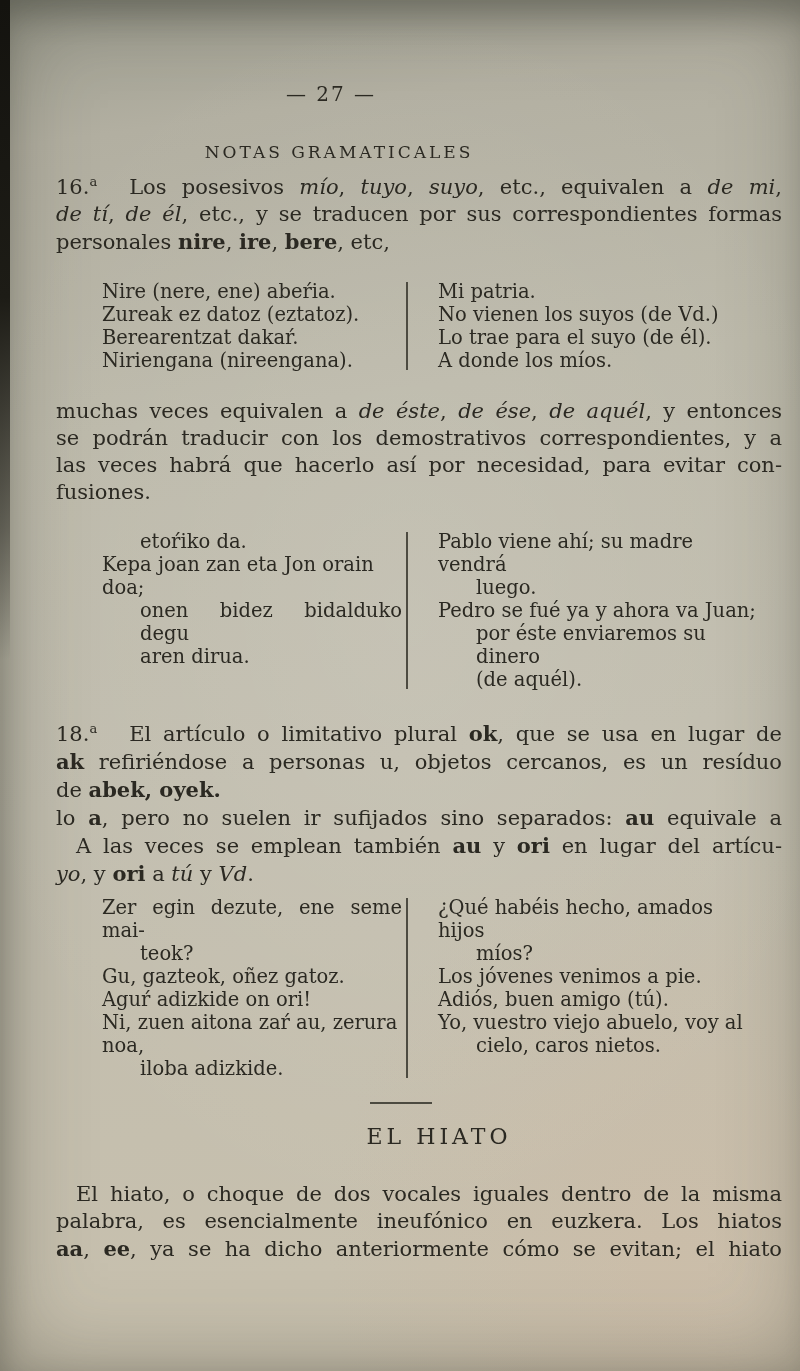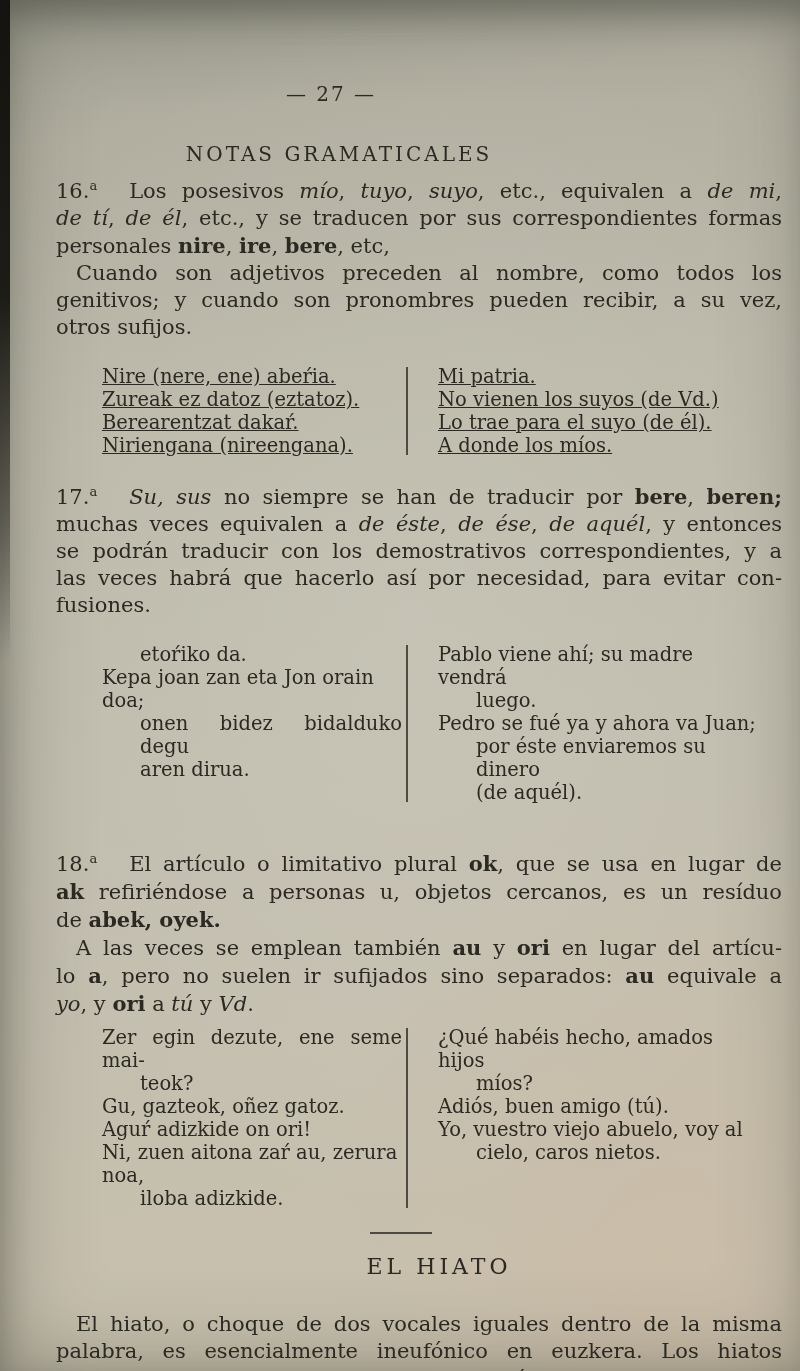--- a/index.html
+++ b/index.html
@@ -20,37 +20,37 @@
     background:linear-gradient(180deg, #14130f 0%, #1d1c16 45%, rgba(30,29,23,0.45) 80%, rgba(30,29,23,0) 100%);
   }
   .content { position:relative; padding:0 34px 0 40px; }
 
   .page-number {
     margin-top:82px; text-align:center; padding-right:176px;
     font-size:20px; letter-spacing:2px;
   }
   .doc-title {
     margin:36px 0 0 0; text-align:center; padding-right:160px;
-    font-size:20px; font-weight:normal; letter-spacing:3px;
+    font-size:17px; font-weight:normal; letter-spacing:3px;
   }
 
   .para { margin:0; font-size:21px; }
   .tl { text-align:justify; text-align-last:justify; line-height:27px; }
   .tl.end { text-align-last:left; }
   .tl.ind { text-indent:20px; }
   .gap { display:inline-block; width:32px; }
   .i { font-style:italic; }
   .b { font-weight:bold; }
   sup.sup { font-size:62%; line-height:0; }
 
   .m-p16a { margin-top:12px; }
-  .m-b1   { margin-top:24px;text-decoration:underline; }
+  .m-b1   { margin-top:24px; }
   .m-p17  { margin-top:26px; }
   .m-b2   { margin-top:24px; }
-  .m-p18  { margin-top:46px; }
+  .m-p18  { margin-top:29px; }
   .m-b3   { margin-top:8px; }
   .m-hp   { margin-top:32px; }
 
   .example-block { display:flex; margin-left:46px; margin-right:20px; }
   .ex-col { font-size:19.5px; }
   .ex-col.left { width:300px; }
   .ex-divider { width:2px; background:#4d4b41; margin:2px 0 2px 4px; }
   .ex-col.right { margin-left:30px; flex:1; }
   .xl { line-height:23px; }
   .xl.ind { padding-left:38px; }
@@ -73,44 +73,38 @@
   <div class="content">
 
     <div class="page-number">— 27 —</div>
     <h1 class="doc-title">NOTAS GRAMATICALES</h1>
 
     <div class="para m-p16a">
         <div class="tl">16.<sup class="sup">a</sup><span class="gap"></span>Los posesivos <span class="i">mío</span>, <span class="i">tuyo</span>, <span class="i">suyo</span>, etc., equivalen a <span class="i">de mi</span>,</div>
         <div class="tl"><span class="i">de tí</span>, <span class="i">de él</span>, etc., y se traducen por sus correspondientes formas</div>
         <div class="tl end">personales <span class="b">nire</span>, <span class="b">ire</span>, <span class="b">bere</span>, etc,</div>
       </div>
-    <div class="para">
-        <div class="tl ind">Cuando son adjetivos preceden al nombre, como todos los</div>
-        <div class="tl">genitivos; y cuando son pronombres pueden recibir, a su vez,</div>
-        <div class="tl end">otros sufijos.</div>
-      </div>
 
     <div class="example-block m-b1">
       <div class="ex-col left">
           <div class="xl">Nire (nere, ene) abeŕia.</div>
           <div class="xl">Zureak ez datoz (eztatoz).</div>
           <div class="xl">Berearentzat dakaŕ.</div>
           <div class="xl">Niriengana (nireengana).</div>
         </div>
       <div class="ex-divider"></div>
       <div class="ex-col right">
           <div class="xl">Mi patria.</div>
           <div class="xl">No vienen los suyos (de Vd.)</div>
           <div class="xl">Lo trae para el suyo (de él).</div>
           <div class="xl">A donde los míos.</div>
         </div>
     </div>
 
     <div class="para m-p17">
-        <div class="tl">17.<sup class="sup">a</sup><span class="gap"></span><span class="i">Su, sus</span> no siempre se han de traducir por <span class="b">bere</span>, <span class="b">beren;</span></div>
         <div class="tl">muchas veces equivalen a <span class="i">de éste</span>, <span class="i">de ése</span>, <span class="i">de aquél</span>, y entonces</div>
         <div class="tl">se podrán traducir con los demostrativos correspondientes, y a</div>
         <div class="tl">las veces habrá que hacerlo así por necesidad, para evitar con-</div>
         <div class="tl end">fusiones.</div>
       </div>
 
     <div class="example-block m-b2">
       <div class="ex-col left">
           <div class="xl ind">etoŕiko da.</div>
           <div class="xl">Kepa joan zan eta Jon orain doa;</div>
@@ -126,38 +120,39 @@
           <div class="xl ind">(de aquél).</div>
         </div>
     </div>
 
     <div class="para m-p18">
         <div class="tl">18.<sup class="sup">a</sup><span class="gap"></span>El artículo o limitativo plural <span class="b">ok</span>, que se usa en lugar de</div>
         <div class="tl"><span class="b">ak</span> refiriéndose a personas u, objetos cercanos, es un resíduo</div>
         <div class="tl end">de <span class="b">abek, oyek.</span></div>
       </div>
     <div class="para">
+        <div class="tl">lo <span class="b">a</span>, pero no suelen ir sufijados sino separados: <span class="b">au</span> equivale a</div>
         <div class="tl ind">A las veces se emplean también <span class="b">au</span> y <span class="b">ori</span> en lugar del artícu-</div>
-        <div class="tl">lo <span class="b">a</span>, pero no suelen ir sufijados sino separados: <span class="b">au</span> equivale a</div>
         <div class="tl end"><span class="i">yo</span>, y <span class="b">ori</span> a <span class="i">tú</span> y <span class="i">Vd</span>.</div>
       </div>
 
     <div class="example-block m-b3">
       <div class="ex-col left">
           <div class="xl j">Zer egin dezute, ene seme mai-</div>
           <div class="xl ind">teok?</div>
           <div class="xl">Gu, gazteok, oñez gatoz.</div>
           <div class="xl">Aguŕ adizkide on ori!</div>
           <div class="xl">Ni, zuen aitona zaŕ au, zerura noa,</div>
           <div class="xl ind">iloba adizkide.</div>
         </div>
       <div class="ex-divider"></div>
       <div class="ex-col right">
           <div class="xl">¿Qué habéis hecho, amados hijos</div>
           <div class="xl ind">míos?</div>
+          <div class="xl">Los jóvenes venimos a pie.</div>
           <div class="xl">Adiós, buen amigo (tú).</div>
           <div class="xl">Yo, vuestro viejo abuelo, voy al</div>
           <div class="xl ind">cielo, caros nietos.</div>
         </div>
     </div>
 
     <div class="section-rule"></div>
     <h2 class="section-title">EL HIATO</h2>
 
     <div class="para m-hp">

